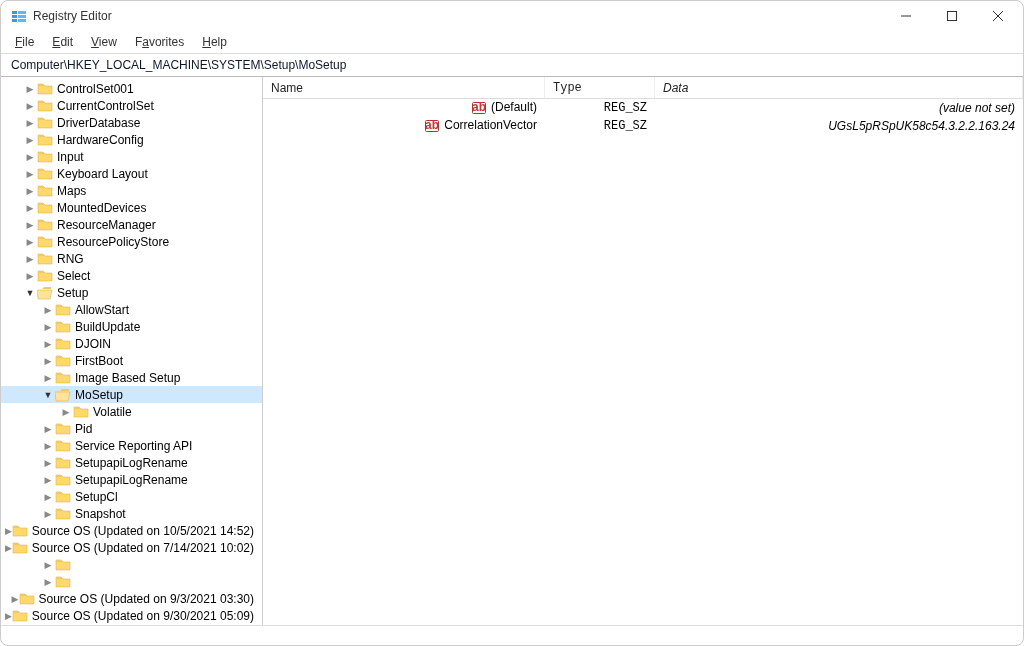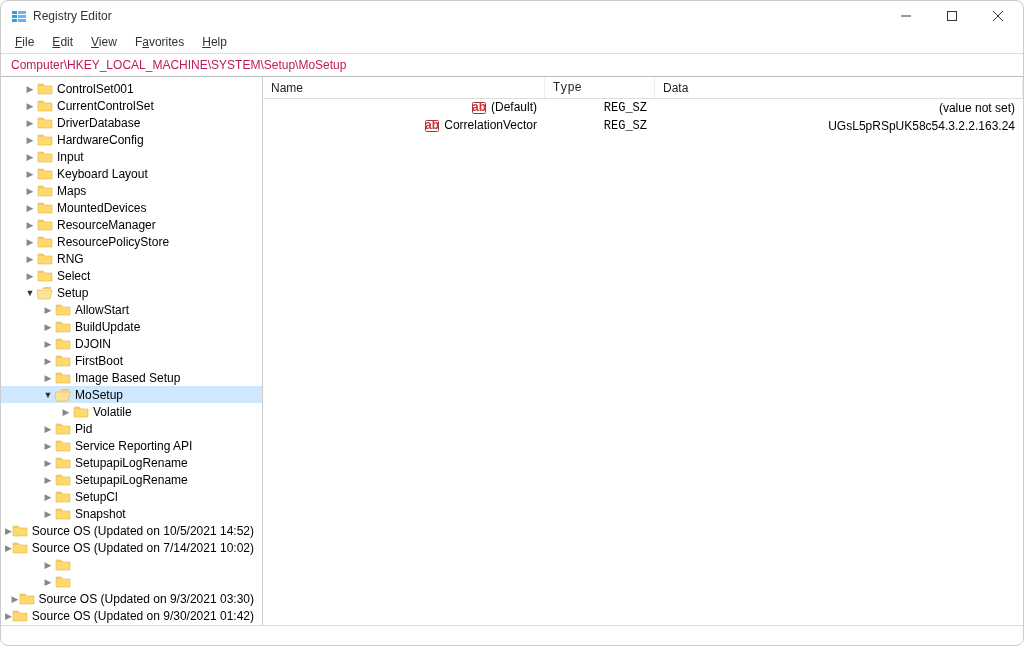--- a/index.html
+++ b/index.html
@@ -6,38 +6,38 @@
   body { margin: 0; padding: 0; background: #fff; width: 1024px; height: 646px; overflow: hidden; border: 1px solid #ccc; border-radius: 8px; }
   .titlebar { height: 30px; display: flex; align-items: center; padding: 0 2px 0 10px; }
   .titlebar .app-icon { width: 16px; height: 16px; display:inline-block; margin-right: 6px; }
   .titlebar .title { color: #333; }
   .window-controls { margin-left: auto; display: flex; }
   .window-controls .ctl { width: 46px; height: 30px; display:flex; align-items:center; justify-content:center; color:#555;}
   .menubar { height: 22px; display:flex; align-items:center; padding: 0 6px; gap: 2px; }
   .menubar .menu { padding: 2px 8px; color:#333; }
   .menubar .menu u { text-decoration: underline; }
   .addressbar { height: 24px; border-top:1px solid #ddd; border-bottom:1px solid #bbb; background:#fff; display:flex; align-items:center; padding: 0 8px; }
-  .addressbar input { border:none; outline:none; width:100%; font-size:12px; color:#be185d; background:transparent;}
+  .addressbar input { border:none; outline:none; width:100%; font-size:12px; color:#0f172a; background:transparent;}
   .content { display:flex; height: calc(646px - 30px - 22px - 24px - 22px); }
   .tree { width: 262px; border-right:1px solid #ccc; overflow-y:auto; overflow-x:auto; padding: 3px 0; }
   .tree .row { white-space: nowrap; display:flex; align-items:center; height:17px; padding-right:8px;}
   .tree .row.selected { background:#cde8ff; }
   .tree .twisty { width:14px; display:inline-flex; justify-content:center; color:#666; font-size:9px; user-select:none;}
   .tree .twisty.blank { color:transparent; }
   .tree .folder-icon { display:inline-flex; margin-right:4px; }
   .tree .label { white-space:nowrap; }
   .pad { display:inline-block; }
   .list { flex:1; background:#fff; overflow:auto; }
   .list-header { display:flex; height:22px; align-items:center; border-bottom:1px solid #ddd; background:#fff; }
   .list-header .col { padding:0 8px; color:#222; border-right:1px solid #eee; height:100%; display:flex; align-items:center;}
   .list-row { display:flex; height:18px; align-items:center; }
   .list .cell { padding:0 8px; white-space:nowrap;text-align:right; }
   .col-name { width:282px; }
   .col-type { width:110px;font-family:Liberation Mono, monospace; }
-  .col-data { flex:1; }
+  .col-data { flex:1;font-style:italic; }
   .value-icon { display:inline-flex; margin-right:4px; vertical-align:middle;}
   .statusbar { height:22px; border-top:1px solid #ddd; }
   ::-webkit-scrollbar { width:16px; height:16px; }
   ::-webkit-scrollbar-thumb { background:#c0c0c0; }
   ::-webkit-scrollbar-track { background:#f0f0f0; }
 </style>
 </head>
 <body>
 
 <div class="titlebar">
@@ -427,21 +427,21 @@
       </div>
       <div class="row">
         <span class="pad" style="width:40px"></span>
         <span class="twisty blank" style="color:#888">▶</span>
         <span class="folder-icon">
           <svg width="16" height="14" viewBox="0 0 16 14">
             <path d="M1 2 L6 2 L8 4 L15 4 L15 12 L1 12 Z" fill="#ffd96b" stroke="#d9a93a" stroke-width="0.5"></path>
             <path d="M1 2 L6 2 L8 4 L1 4 Z" fill="#f0c869"></path>
           </svg>
         </span>
-        <span class="label">Source OS (Updated on 9/30/2021 01:42)</span>
+        <span class="label">Source OS (Updated on 9/30/2021 05:09)</span>
       </div>
       <div class="row">
         <span class="pad" style="width:40px"></span>
       </div>
     </div>
   <div class="list">
     <div class="list-header">
       <div class="col col-name">Name</div>
       <div class="col col-type">Type</div>
       <div class="col col-data">Data</div>

